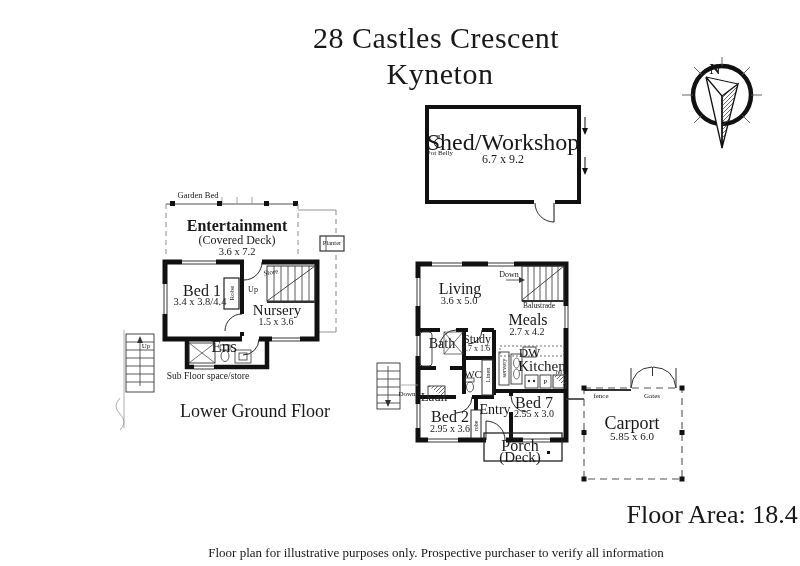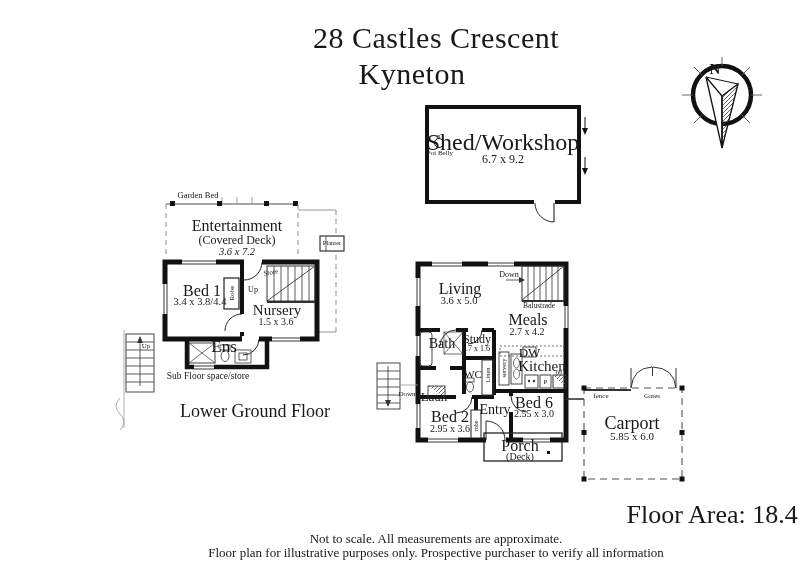--- a/index.html
+++ b/index.html
@@ -258,31 +258,31 @@
       <line x1="595" y1="368" x2="595" y2="388"></line>
       <line x1="640" y1="368" x2="640" y2="388"></line>
       <path d="M595,388 Q597,368 616,367"></path>
       <path d="M640,388 Q638,368 617,367"></path>
       <line x1="616.5" y1="367" x2="616.5" y2="376"></line>
     </g>
   </g>
 </svg>
 
 <div class="lbl title" style="left:400px;top:38px;">28 Castles Crescent</div>
-<div class="lbl title" style="left:376px;top:74px;text-align:right;">Kyneton</div>
+<div class="lbl title" style="left:404px;top:74px;text-align:right;">Kyneton</div>
 <div class="lbl" style="left:679px;top:69px;font-size:15px;font-weight:bold;">N</div>
 
 <div class="lbl" style="left:467px;top:142px;font-size:24px;">Shed/Workshop</div>
 <div class="lbl" style="left:467px;top:159px;font-size:12px;">6.7 x 9.2</div>
 <div class="lbl" style="left:404px;top:153px;font-size:7px;">Pot Belly</div>
 
 <div class="lbl" style="left:162px;top:195px;font-size:8.5px;">Garden Bed</div>
-<div class="lbl" style="left:201px;top:226px;font-size:16px;">Entertainment</div>
+<div class="lbl" style="left:201px;top:226px;font-size:16px;font-weight:bold;">Entertainment</div>
 <div class="lbl" style="left:201px;top:240px;font-size:12px;">(Covered Deck)</div>
-<div class="lbl" style="left:201px;top:252px;font-size:10.5px;font-style:italic;">3.6 x 7.2</div>
+<div class="lbl" style="left:201px;top:252px;font-size:10.5px;">3.6 x 7.2</div>
 <div class="lbl" style="left:296px;top:243px;font-size:6.5px;">Planter</div>
 <div class="lbl" style="left:166px;top:291px;font-size:16px;">Bed 1</div>
 <div class="lbl" style="left:164px;top:302px;font-size:10.5px;">3.4 x 3.8/4.4</div>
 <div class="lbl v" style="left:195.5px;top:293px;font-size:7px;">Robe</div>
 <div class="lbl tilt" style="left:235px;top:273px;font-size:7px;">Store</div>
 <div class="lbl" style="left:217px;top:290px;font-size:8px;">Up</div>
 <div class="lbl" style="left:241px;top:310px;font-size:15px;">Nursery</div>
 <div class="lbl" style="left:240px;top:322px;font-size:10px;">1.5 x 3.6</div>
 <div class="lbl" style="left:188px;top:346px;font-size:17px;">Ens</div>
 <div class="lbl" style="left:172px;top:377px;font-size:9.5px;">Sub Floor space/store</div>
@@ -304,28 +304,27 @@
 <div class="lbl" style="left:506px;top:366px;font-size:15px;">Kitchen</div>
 <div class="lbl" style="left:493.5px;top:352px;font-size:13px;">DW</div>
 <div class="lbl" style="left:523px;top:372px;font-size:6px;">ref</div>
 <div class="lbl" style="left:509.5px;top:381.5px;font-size:7px;">P</div>
 <div class="lbl" style="left:398px;top:396px;font-size:13px;">Laun</div>
 <div class="lbl" style="left:371px;top:394px;font-size:7px;">Down</div>
 <div class="lbl" style="left:414px;top:417px;font-size:16px;">Bed 2</div>
 <div class="lbl" style="left:414px;top:429px;font-size:10px;">2.95 x 3.6</div>
 <div class="lbl v" style="left:440px;top:426px;font-size:6px;">robe</div>
 <div class="lbl" style="left:459px;top:410px;font-size:14px;">Entry</div>
-<div class="lbl" style="left:498px;top:403px;font-size:16px;">Bed 6</div>
+<div class="lbl" style="left:498px;top:403px;font-size:16px;">Bed 7</div>
 <div class="lbl" style="left:498px;top:414px;font-size:10px;">2.55 x 3.0</div>
 <div class="lbl" style="left:484px;top:446px;font-size:16px;">Porch</div>
-<div class="lbl" style="left:484px;top:457px;font-size:10px;">(Deck)</div>
+<div class="lbl" style="left:484px;top:457px;font-size:15px;">(Deck)</div>
 
 <div class="lbl" style="left:565px;top:396px;font-size:7px;">fence</div>
 <div class="lbl" style="left:616px;top:396px;font-size:7px;">Gates</div>
 <div class="lbl" style="left:596px;top:423px;font-size:18px;">Carport</div>
 <div class="lbl" style="left:596px;top:436px;font-size:11px;">5.85 x 6.0</div>
 
 <div class="lbl" style="left:690px;top:515px;font-size:26px;"><span>Floor Area: 18.4</span> <span class="unit">SQ</span></div>
 
-<div class="lbl" style="left:400px;top:538px;font-size:13px;">Not to scale. All measurements are approximate.</div>
 <div class="lbl" style="left:400px;top:552px;font-size:13px;">Floor plan for illustrative purposes only. Prospective purchaser to verify all information</div>
 
 </div>
 
 </body></html>

